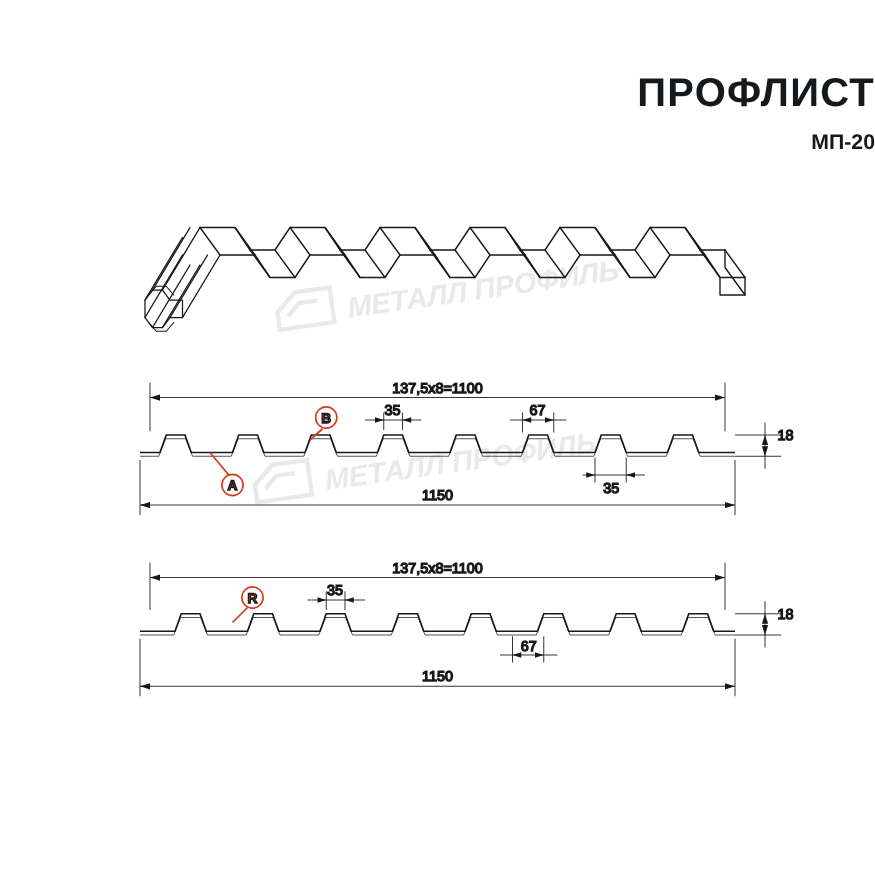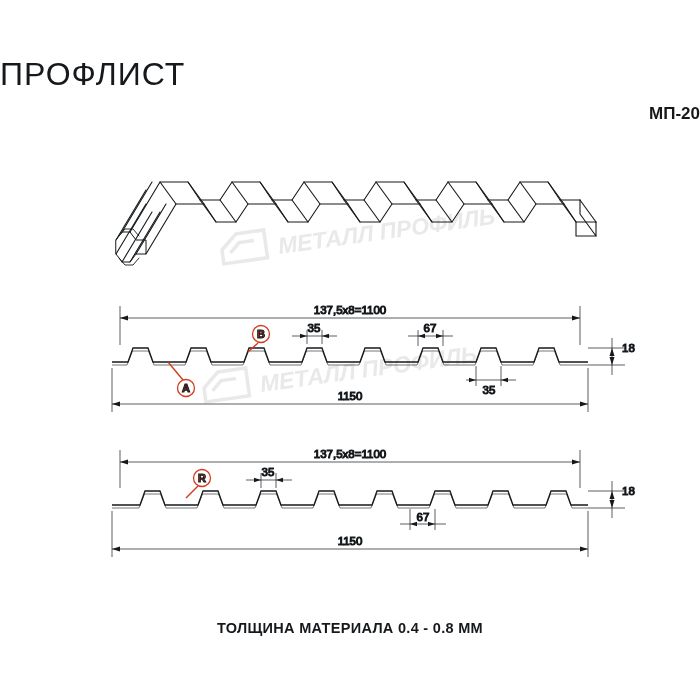--- a/index.html
+++ b/index.html
@@ -18,23 +18,23 @@
   .page {
     position: relative;
     width: 700px;
     height: 700px;
   }
   .title {
     position: absolute;
     top: 56px;
     left: 0;
     width: 700px;
-    text-align: left;
+    text-align: right;
     font-size: 32px;
-    font-weight: normal;
+    font-weight: bold;
     letter-spacing: 1px;
     color: #16191c;
   }
   .subtitle {
     position: absolute;
     top: 104px;
     left: 0;
     width: 700px;
     text-align: right;
     font-size: 17px;
@@ -310,15 +310,14 @@
 
       <g>
         <line x1="186" y1="498" x2="198" y2="486" stroke="#d63a1e" stroke-width="1.4"></line>
         <circle cx="202" cy="478" r="8.5" fill="none" stroke="#d63a1e" stroke-width="1.3"></circle>
         <text x="202" y="482" text-anchor="middle" font-size="11" font-weight="bold" fill="#d63a1e">R</text>
       </g>
     </g>
 
   </svg>
 
-  <div class="footer-note">ТОЛЩИНА МАТЕРИАЛА 0.4 - 0.8 ММ</div>
 
 </div>
 
 </body></html>

